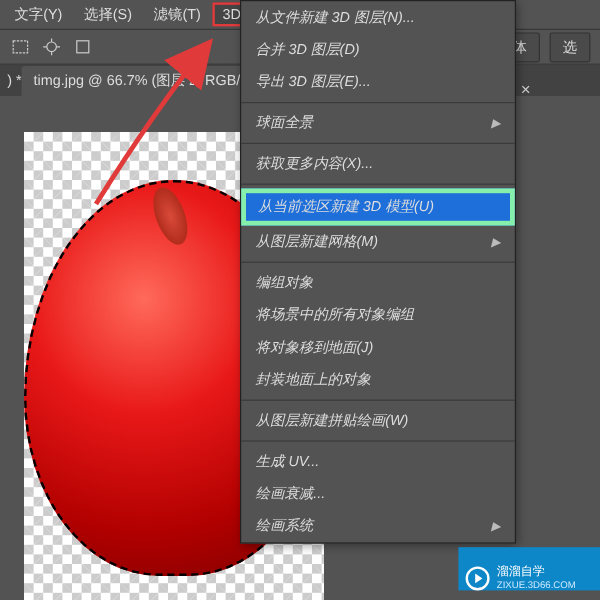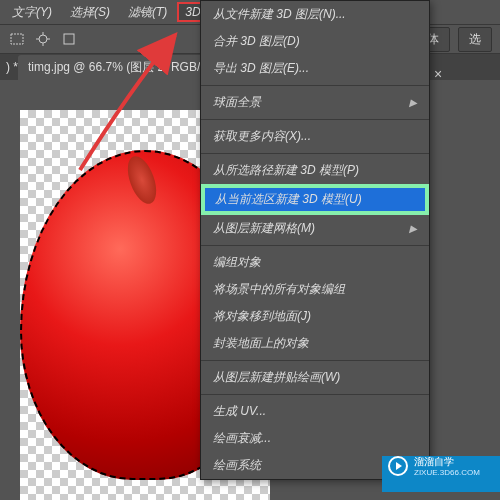--- a/index.html
+++ b/index.html
@@ -1,36 +1,36 @@
 <!DOCTYPE html>
 <html><head>
 <meta charset="utf-8">
 <style>
 *{margin:0;padding:0;box-sizing:border-box;font-family:"Microsoft YaHei",sans-serif;font-size:12px;color:#ddd;}
 body{background:#535353;width:500px;height:500px;overflow:hidden;position:relative;}
 .menubar{height:24px;display:flex;align-items:center;padding:0 4px;background:#535353;gap:2px;}
-.menubar .mitem{padding:3px 8px;cursor:default;font-style:italic;}
+.menubar .mitem{padding:3px 8px;cursor:default;}
 .menubar .mitem.hl{border:2px solid #e03a3a;background:#454545;padding:1px 6px;}
 .toolbar{height:30px;display:flex;align-items:center;padding:0 8px;gap:8px;background:#535353;border-top:1px solid #383838;border-bottom:1px solid #383838;}
 .tb-icon{width:18px;height:18px;display:flex;align-items:center;justify-content:center;}
 .tb-btn{padding:3px 10px;background:#4a4a4a;border:1px solid #333;border-radius:2px;}
 .tabbar{height:26px;display:flex;align-items:center;padding:0 6px;background:#424242;}
 .doctab{padding:4px 10px;background:#535353;border-radius:3px 3px 0 0;margin-right:4px;}
 .checker{position:absolute;left:20px;top:110px;width:250px;height:390px;background-image:linear-gradient(45deg,#ccc 25%,transparent 25%),linear-gradient(-45deg,#ccc 25%,transparent 25%),linear-gradient(45deg,transparent 75%,#ccc 75%),linear-gradient(-45deg,transparent 75%,#ccc 75%);background-size:16px 16px;background-position:0 0,0 8px,8px -8px,-8px 0;background-color:#fff;}
 .apple{position:absolute;left:20px;top:150px;width:250px;height:330px;background:radial-gradient(circle at 40% 30%, #ff6a5a 0%, #e81818 35%, #b20000 70%, #7a0000 100%);border-radius:50% 50% 45% 45%/55% 55% 45% 45%;clip-path:inset(0 0 -100px 0);}
 .apple::after{content:"";position:absolute;inset:0;border:2px dashed #000;border-radius:50% 50% 45% 45%/55% 55% 45% 45%;}
 .stem{position:absolute;left:130px;top:155px;width:24px;height:50px;background:radial-gradient(#d94a3a,#a02010);border-radius:50%;transform:rotate(-20deg);}
 .dropdown{position:absolute;left:200px;top:0;width:230px;background:#535353;border:1px solid #222;box-shadow:2px 2px 8px rgba(0,0,0,.4);}
 .ditem{padding:5px 12px;display:flex;align-items:center;justify-content:space-between;cursor:default;white-space:nowrap;font-style:italic;}
 .ditem .arrow{font-size:10px;color:#bbb;}
 .sep{height:1px;background:#3a3a3a;margin:3px 0;}
 .ditem.selected{background:#1e6fd9;border:4px solid #86efac;padding:3px 10px;}
 .ditem.disabled{color:#888;}
 .annot-arrow{position:absolute;left:70px;top:30px;pointer-events:none;}
-.watermark{position:absolute;right:0;bottom:8px;width:118px;height:36px;background:#0d87c7;display:flex;align-items:flex-start;padding:0 6px;gap:6px;}
+.watermark{position:absolute;right:0;bottom:8px;width:118px;height:36px;background:#0d87c7;display:flex;align-items:flex-end;padding:0 6px;gap:6px;}
 .watermark .play{width:20px;height:20px;border:2px solid #fff;border-radius:50%;display:flex;align-items:center;justify-content:center;}
 .watermark .tri{width:0;height:0;border-left:6px solid #fff;border-top:4px solid transparent;border-bottom:4px solid transparent;margin-left:2px;}
 .watermark .txt{color:#fff;font-size:10px;line-height:1.2;}
 .watermark .sub{color:#cfeaff;font-size:8px;}
 .closex{position:absolute;left:434px;top:66px;color:#ccc;font-size:14px;}
 </style>
 </head>
 <body>
 
 <div class="menubar">
@@ -89,23 +89,20 @@
   <div class="sep"></div>
   <div class="ditem">
       <span>球面全景</span>
       <span class="arrow">▶</span>
     </div>
   <div class="sep"></div>
   <div class="ditem disabled">
       <span>获取更多内容(X)...</span>
     </div>
   <div class="sep"></div>
-  <div class="ditem">
-      <span>从所选路径新建 3D 模型(P)</span>
-    </div>
   <div class="ditem selected">
       <span>从当前选区新建 3D 模型(U)</span>
     </div>
   <div class="ditem">
       <span>从图层新建网格(M)</span>
       <span class="arrow">▶</span>
     </div>
   <div class="sep"></div>
   <div class="ditem">
       <span>编组对象</span>

